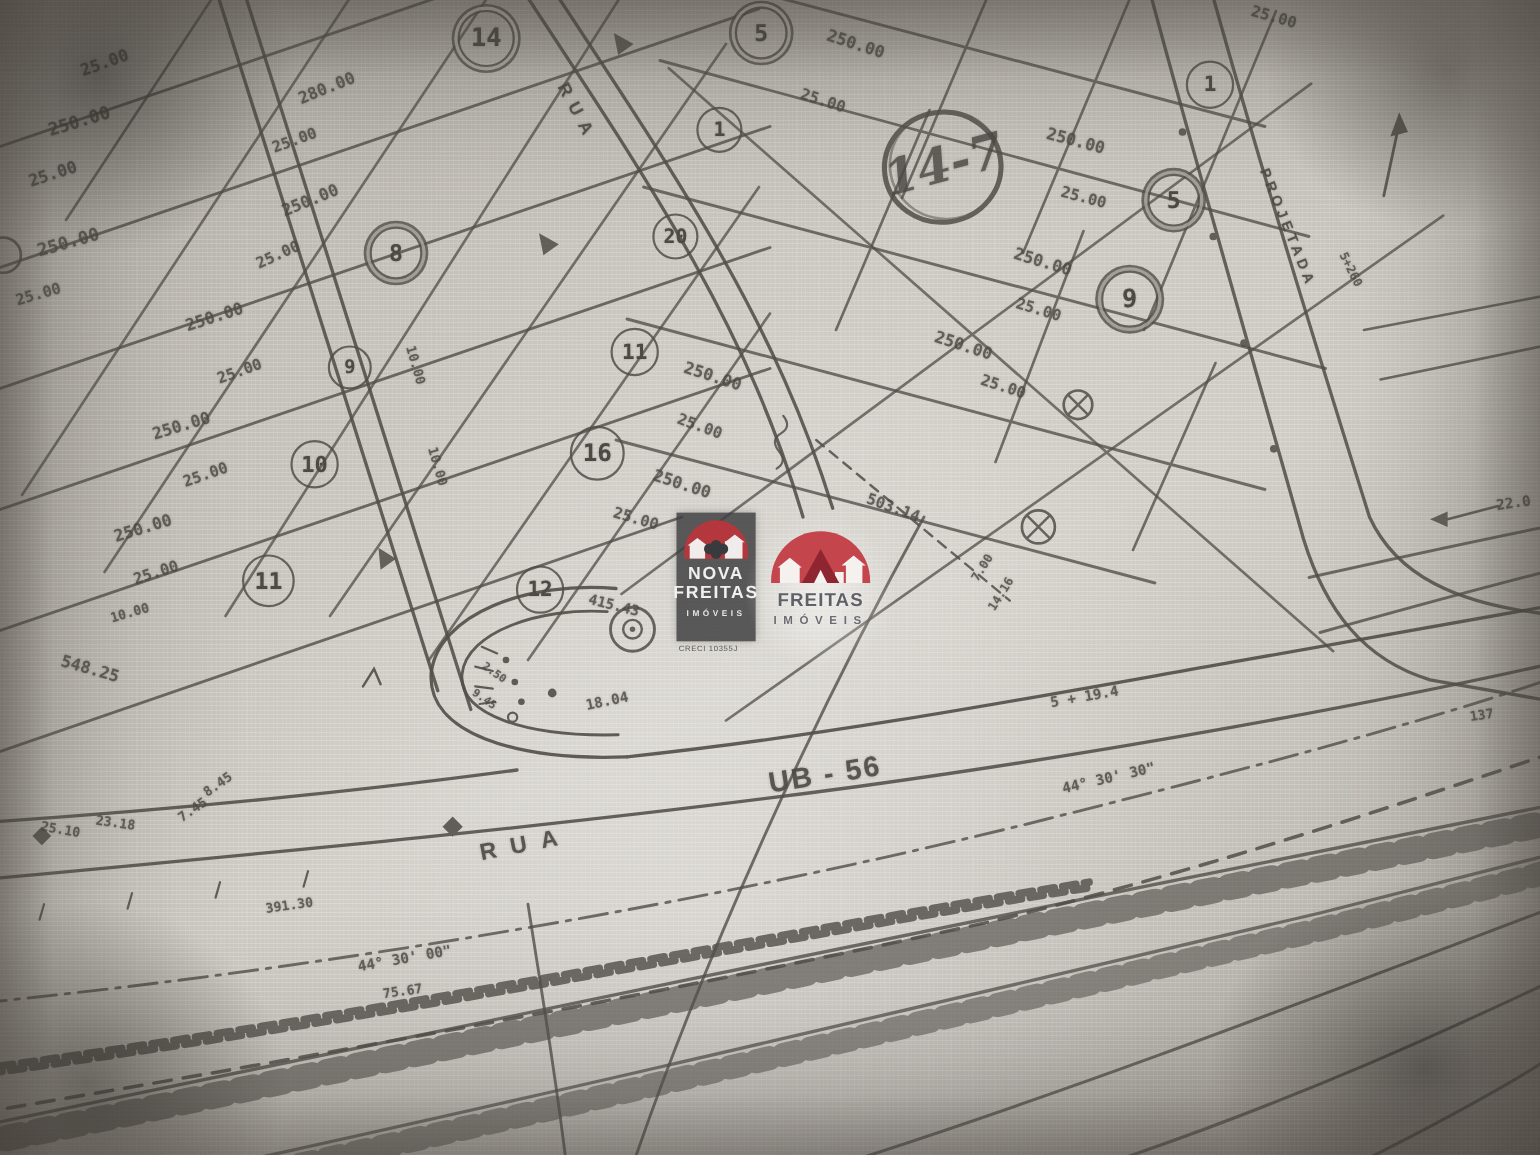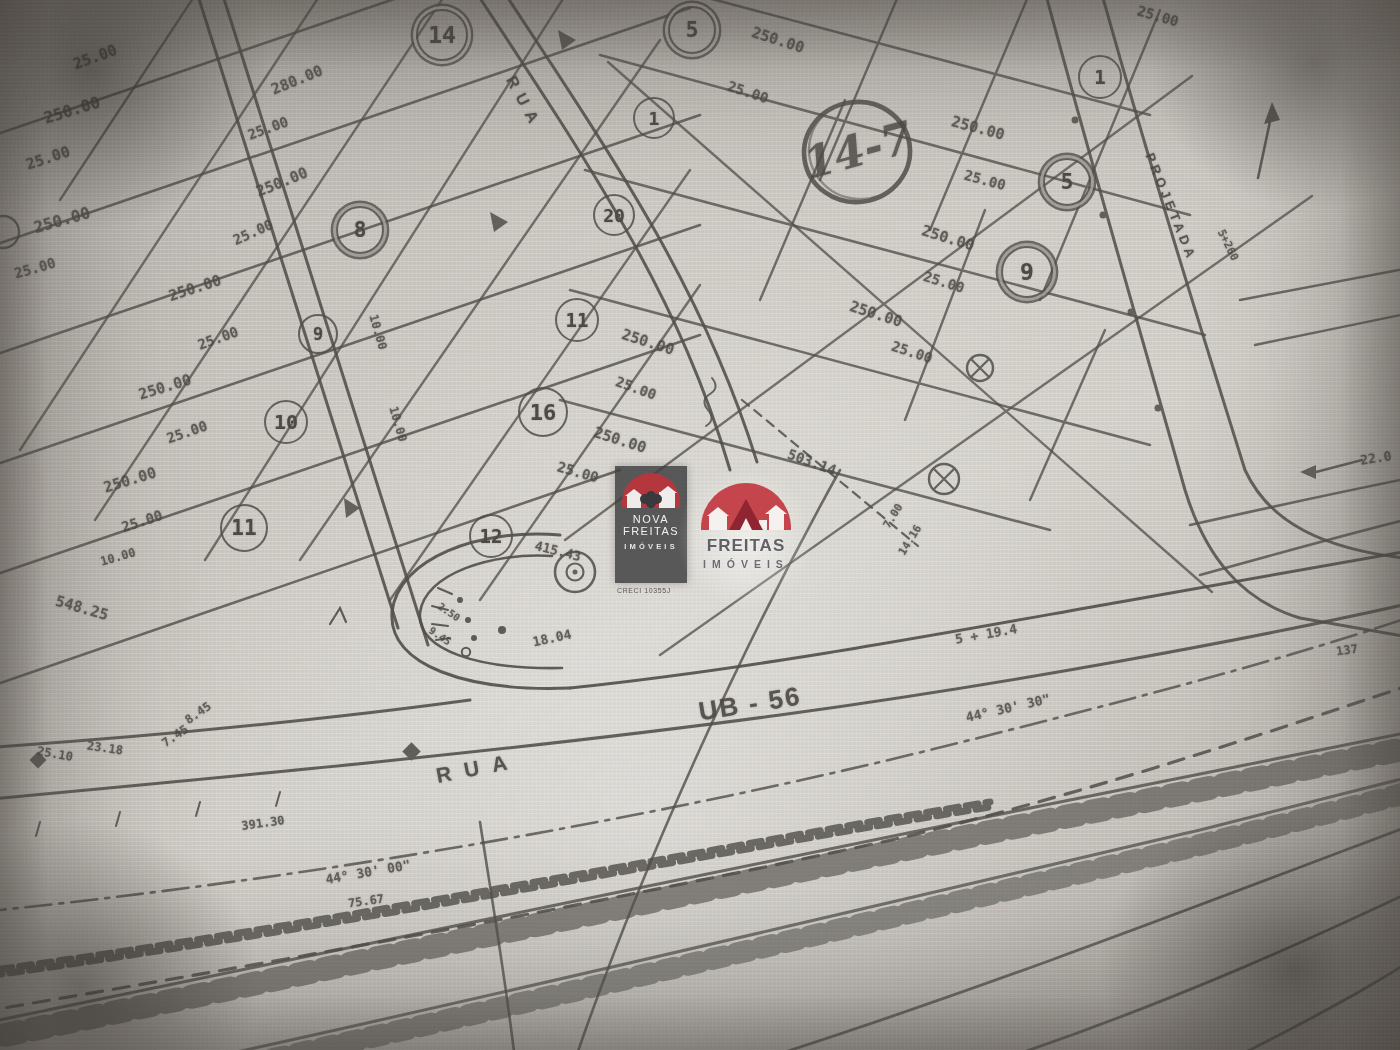--- a/index.html
+++ b/index.html
@@ -43,21 +43,21 @@
   
   .nf-box{position:absolute;left:615px;top:466px;width:72px;height:117px;
     background:rgba(63,63,66,.84);display:flex;flex-direction:column;align-items:center;
     padding-top:7px;box-sizing:border-box;box-shadow:0 0 8px rgba(0,0,0,.25);}
   .nf-arch{width:58px;height:35px;border-radius:29px 29px 0 0;background:#b5373e;position:relative;overflow:hidden;flex:none;}
   .nf-b{position:absolute;background:#efeceb;}
   .nf-roof{position:absolute;width:0;height:0;border-left:9px solid transparent;border-right:9px solid transparent;border-bottom:7px solid #efeceb;}
   .nf-leaves{position:absolute;bottom:7px;left:50%;transform:translateX(-50%);width:10px;height:10px;border-radius:50%;background:#393a3e;
     box-shadow:-6px 3px 0 0 #393a3e, 6px 3px 0 0 #393a3e, 0 7px 0 0 #393a3e;}
   .nf-trunk{position:absolute;bottom:0;left:50%;transform:translateX(-50%);width:4px;height:9px;background:#393a3e;}
-  .nf-t1,.nf-t2{color:#f2f0ee;font-weight:normal;font-size:11px;line-height:1.12;letter-spacing:1.5px;}
+  .nf-t1,.nf-t2{color:#f2f0ee;font-weight:bold;font-size:16px;line-height:1.12;letter-spacing:1.5px;}
   .nf-t1{margin-top:5px;}
   .nf-t3{color:#e8e6e4;font-weight:bold;font-size:7.5px;letter-spacing:3.2px;margin-top:4px;}
   .nf-creci{position:absolute;left:617px;top:587px;font-size:7px;color:rgba(82,79,76,.95);letter-spacing:.6px;font-family:"Liberation Sans",sans-serif;}
   .sf{position:absolute;left:692px;top:483px;width:108px;height:110px;}
   .sf-glow{position:absolute;inset:-14px;background:radial-gradient(rgba(255,255,255,.55),rgba(255,255,255,0) 72%);}
   .sf-arch{position:relative;margin:0 auto;width:90px;height:47px;border-radius:45px 45px 0 0;background:#c4454c;overflow:hidden;}
   .sf-w{position:absolute;background:#f4f1ef;}
   .sf-roof{position:absolute;width:0;height:0;border-left:11px solid transparent;border-right:11px solid transparent;border-bottom:9px solid #f4f1ef;}
   .sf-tri{position:absolute;bottom:0;left:50%;transform:translateX(-50%);width:0;height:0;
     border-left:17px solid transparent;border-right:17px solid transparent;border-bottom:31px solid #8f2531;}

